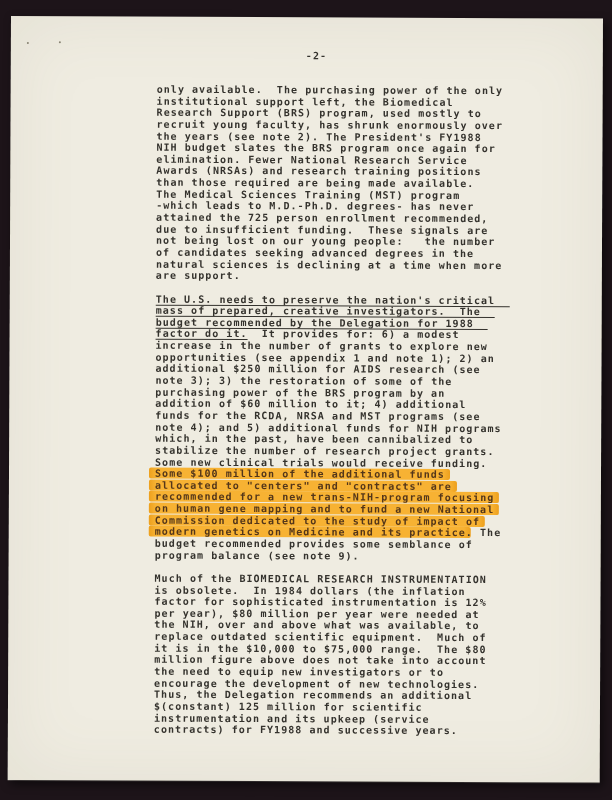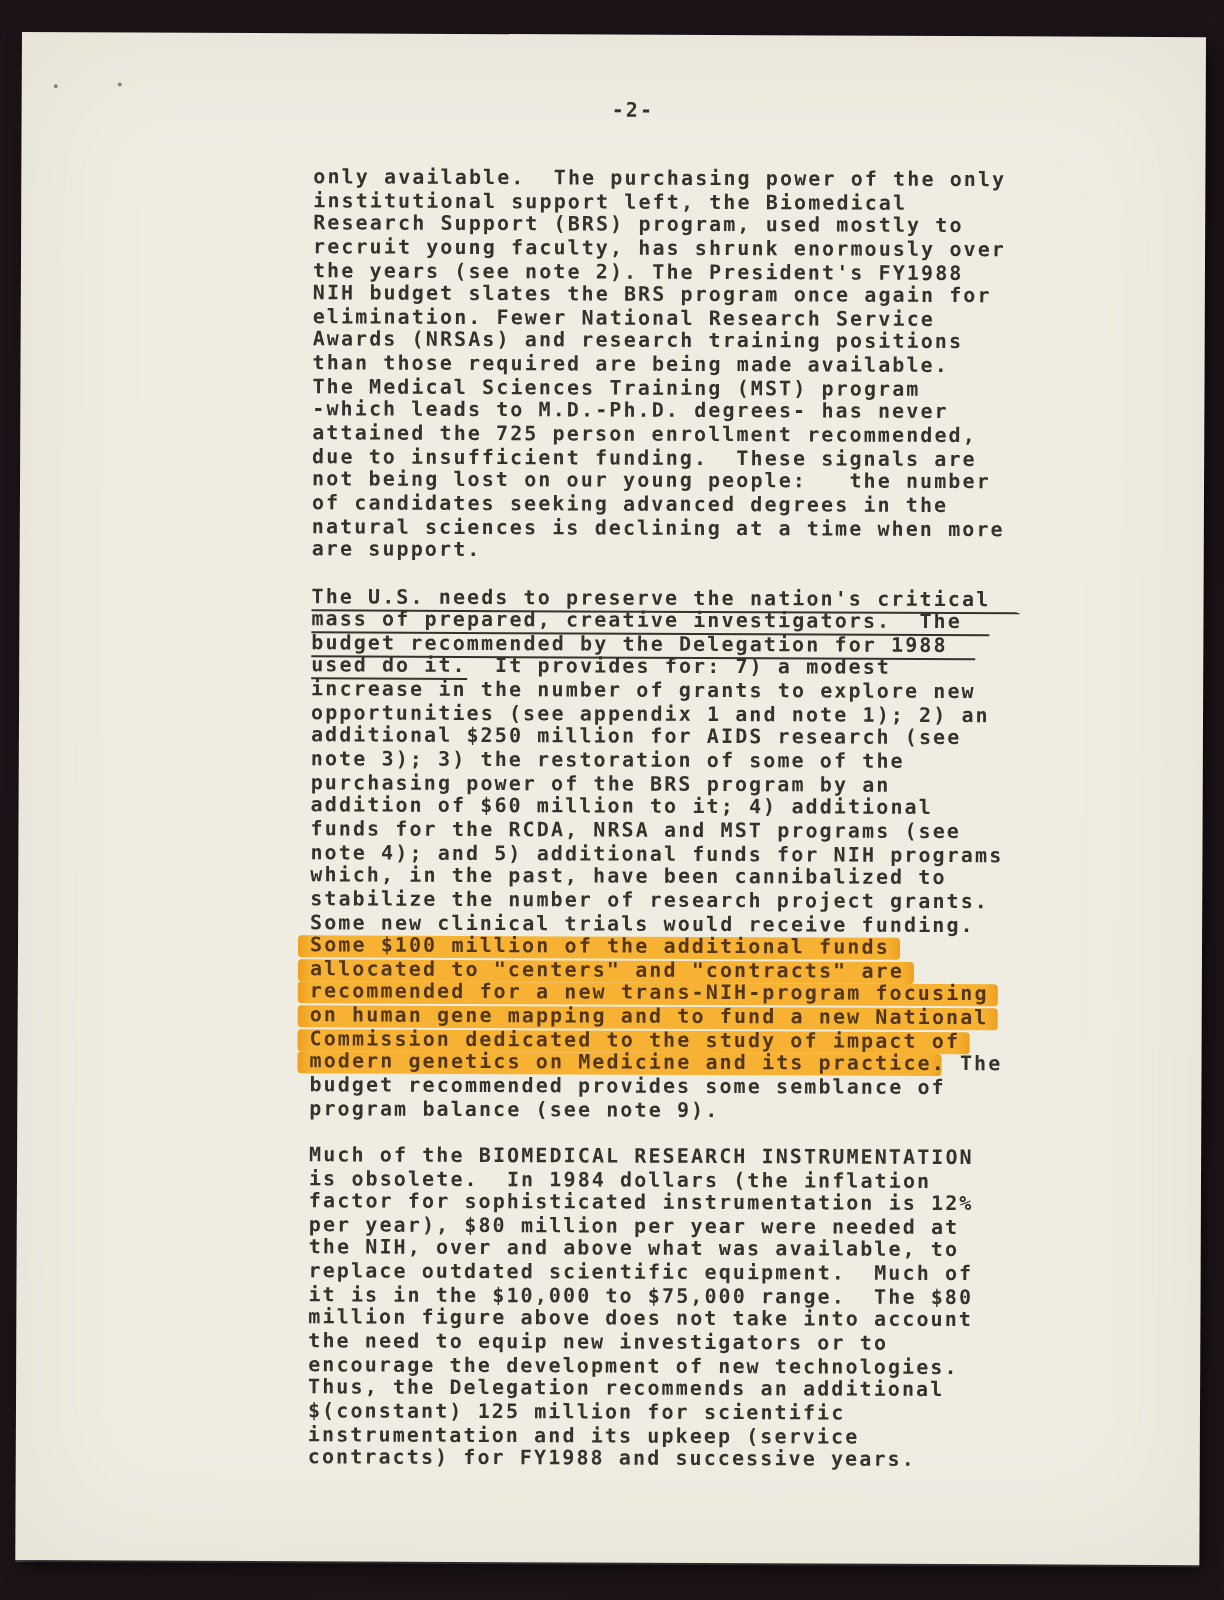--- a/index.html
+++ b/index.html
@@ -76,21 +76,21 @@
           <div class="line"><span class="seg nm">due to insufficient funding.  These signals are</span></div>
           <div class="line"><span class="seg nm">not being lost on our young people:   the number</span></div>
           <div class="line"><span class="seg nm">of candidates seeking advanced degrees in the</span></div>
           <div class="line"><span class="seg nm">natural sciences is declining at a time when more</span></div>
           <div class="line"><span class="seg nm">are support.</span></div>
         </div>
         <div class="para">
           <div class="line"><span class="seg ul">The U.S. needs to preserve the nation's critical  </span></div>
           <div class="line"><span class="seg ul">mass of prepared, creative investigators.  The  </span></div>
           <div class="line"><span class="seg ul">budget recommended by the Delegation for 1988  </span></div>
-          <div class="line"><span class="seg ul">used do it.</span><span class="seg nm">  It provides for: 7) a modest</span></div>
+          <div class="line"><span class="seg ul">factor do it.</span><span class="seg nm">  It provides for: 6) a modest</span></div>
           <div class="line"><span class="seg nm">increase in the number of grants to explore new</span></div>
           <div class="line"><span class="seg nm">opportunities (see appendix 1 and note 1); 2) an</span></div>
           <div class="line"><span class="seg nm">additional $250 million for AIDS research (see</span></div>
           <div class="line"><span class="seg nm">note 3); 3) the restoration of some of the</span></div>
           <div class="line"><span class="seg nm">purchasing power of the BRS program by an</span></div>
           <div class="line"><span class="seg nm">addition of $60 million to it; 4) additional</span></div>
           <div class="line"><span class="seg nm">funds for the RCDA, NRSA and MST programs (see</span></div>
           <div class="line"><span class="seg nm">note 4); and 5) additional funds for NIH programs</span></div>
           <div class="line"><span class="seg nm">which, in the past, have been cannibalized to</span></div>
           <div class="line"><span class="seg nm">stabilize the number of research project grants.</span></div>

